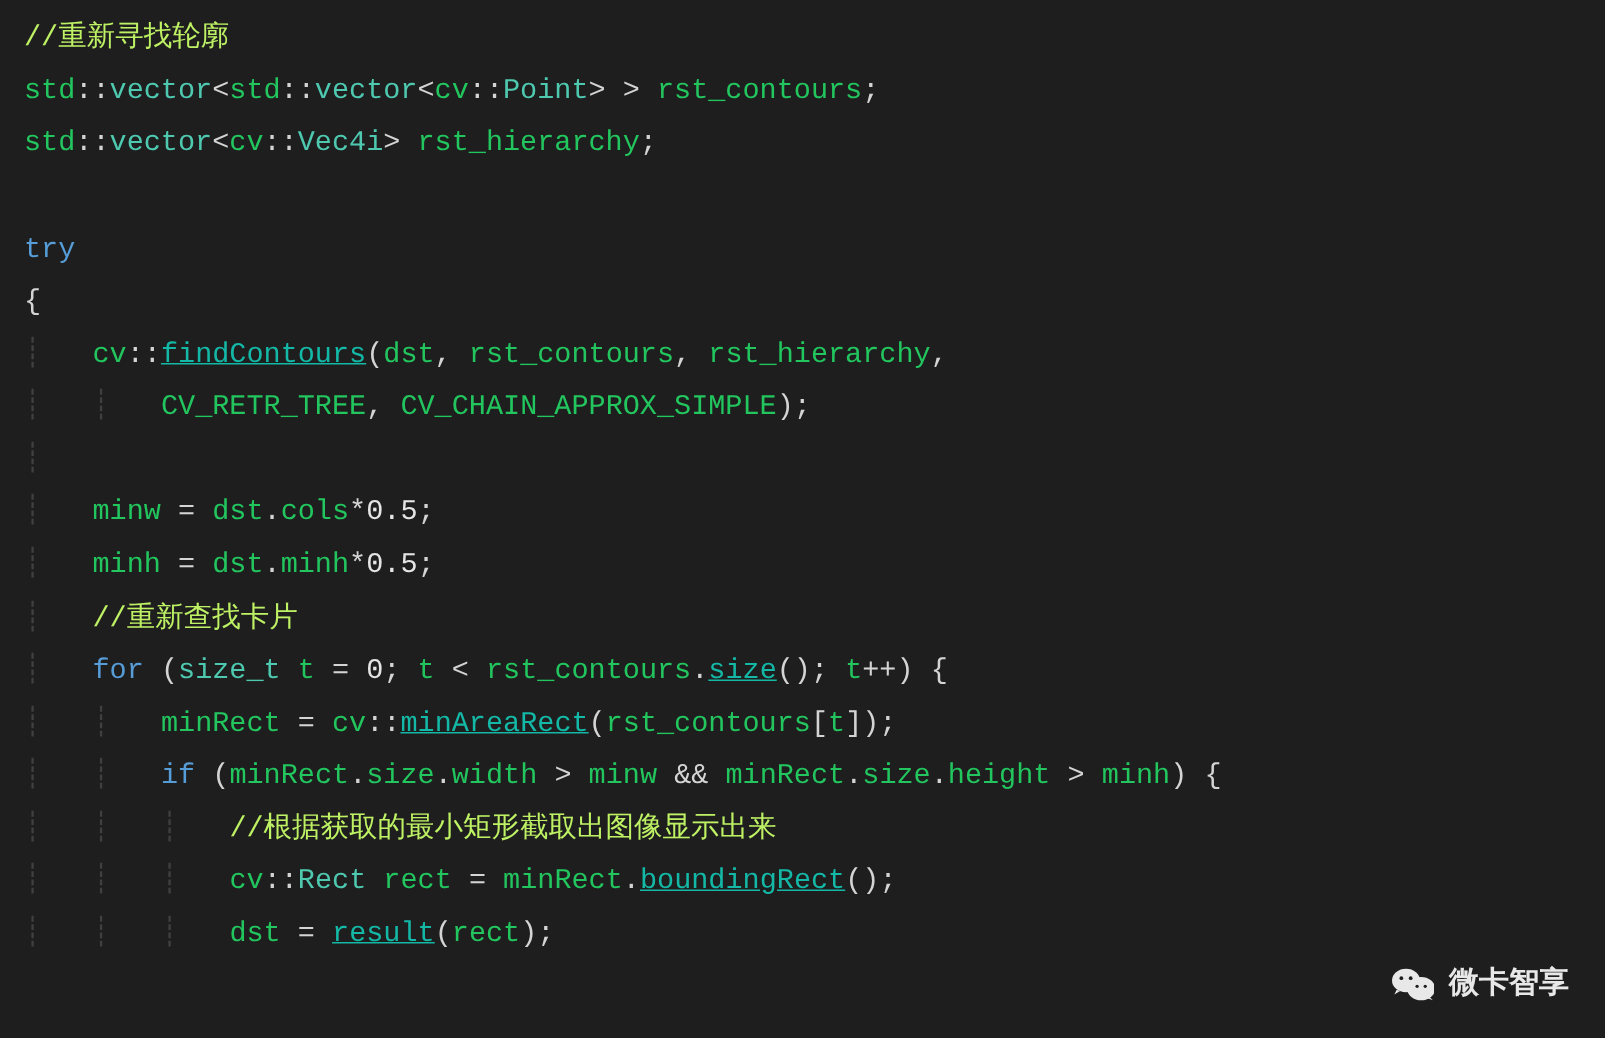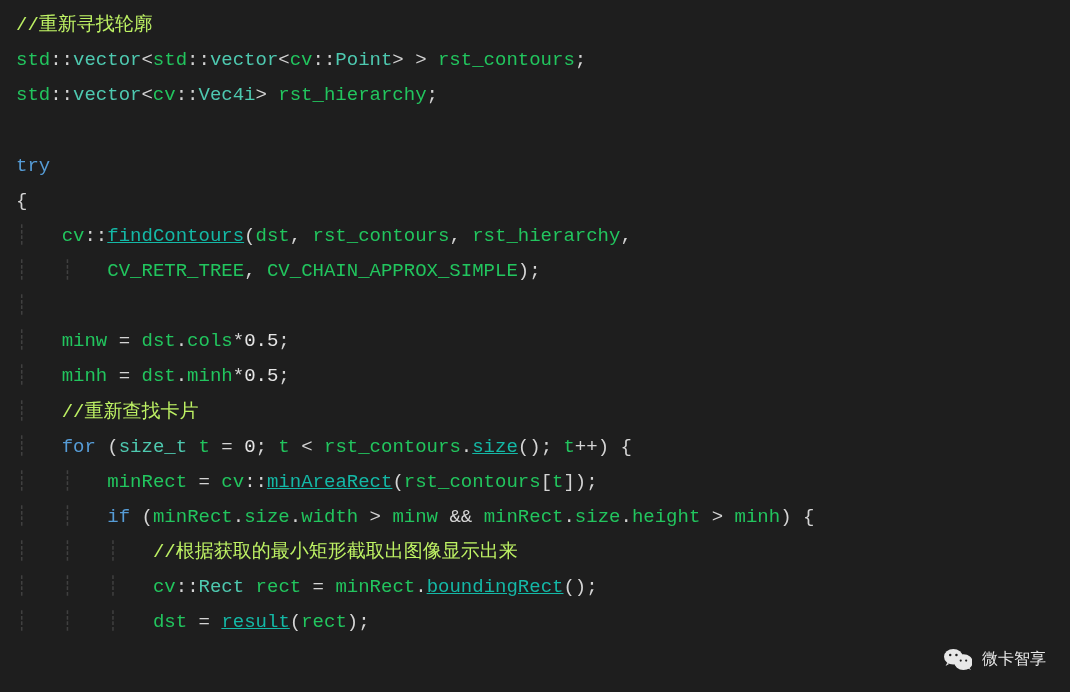--- a/index.html
+++ b/index.html
@@ -37,23 +37,23 @@
     }
     
     .watermark {
       position: absolute;
       bottom: 18px;
       right: 24px;
       display: flex;
       align-items: center;
       gap: 10px;
       color: #e8e8e8;
-      font-size: 16px;
+      font-size: 20px;
       font-family: sans-serif;
-      font-weight: 400;
+      font-weight: 700;
     }
     .watermark-icon {
       width: 28px;
       height: 24px;
       position: relative;
     }
     .watermark-icon svg {
       width: 100%;
       height: 100%;
     }

